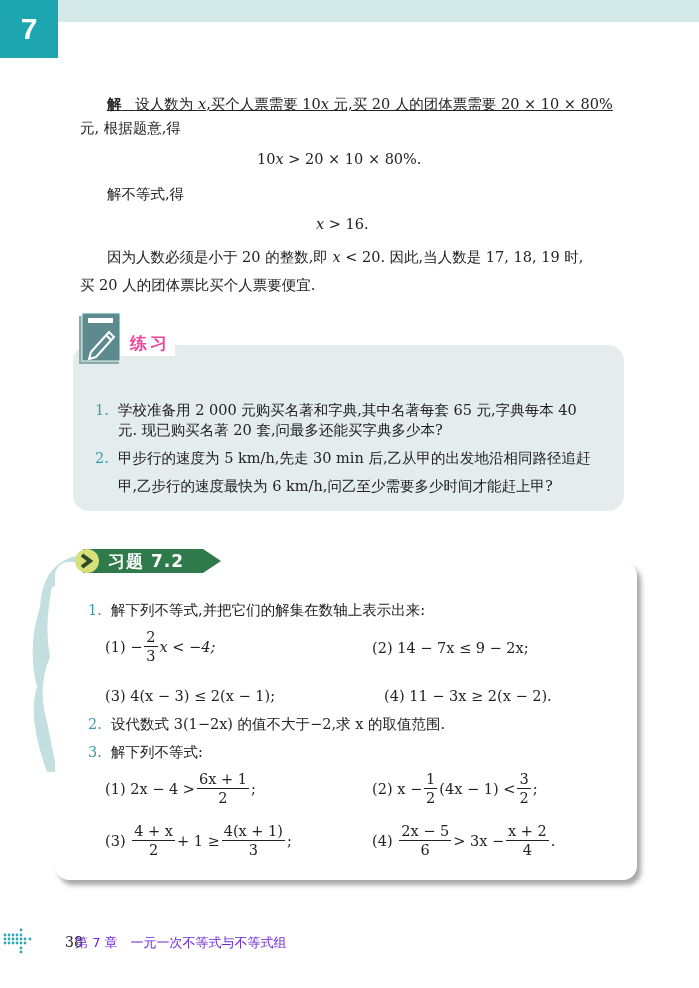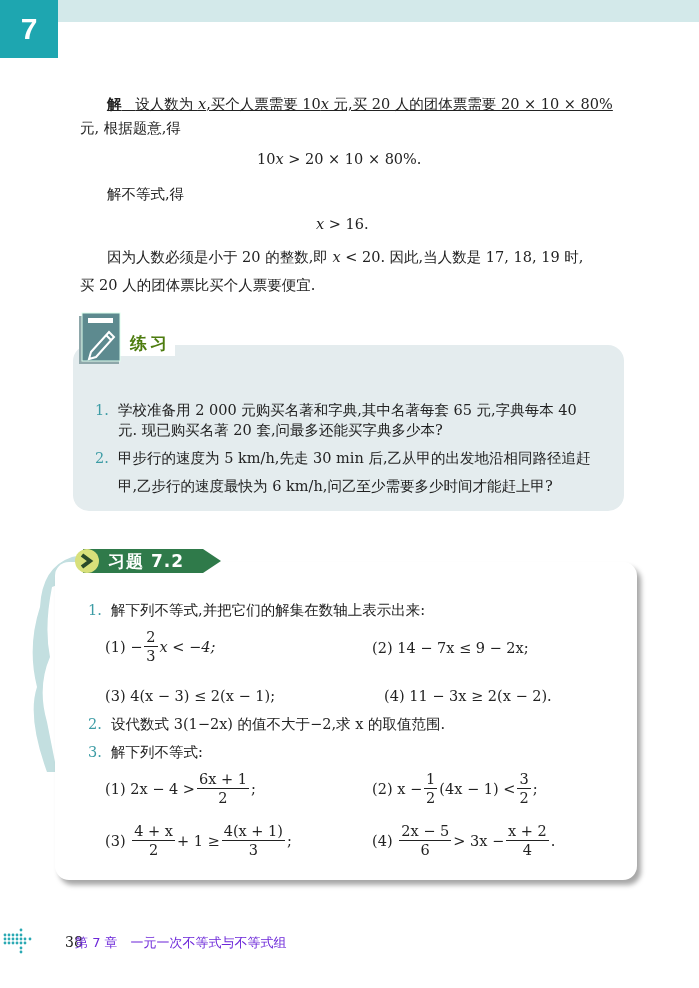--- a/index.html
+++ b/index.html
@@ -10,21 +10,21 @@
        color:#fff;font-family:"Liberation Sans","DejaVu Sans",sans-serif;font-weight:bold;font-size:30px;
        display:flex;align-items:center;justify-content:center;}
   .p{position:absolute;font-size:14.5px;line-height:20px;white-space:nowrap;}
   .it{font-style:italic;}
   .bold{font-weight:bold;font-family:"DejaVu Sans",sans-serif;}
   
   .practice-box{position:absolute;left:73px;top:345px;width:551px;height:166px;background:#e4ecee;border-radius:16px;}
   .practice-head-bg{position:absolute;left:120px;top:330px;width:55px;height:26px;background:#fff;}
   .practice-icon{position:absolute;left:77px;top:312px;width:45px;height:54px;}
   .practice-title{position:absolute;left:130px;top:332px;font-family:Liberation Sans, sans-serif;font-weight:bold;
-       font-size:17px;color:#4d7c0f;letter-spacing:3px;}
+       font-size:17px;color:#ec4899;letter-spacing:3px;}
   .num{color:#3d9ca5;font-family:"DejaVu Serif",serif;}
   
   .ex-wave{position:absolute;left:32px;top:547px;width:130px;height:230px;}
   .ex-box{position:absolute;left:55px;top:562px;width:582px;height:318px;background:#fff;border-radius:14px;
        box-shadow:4px 5px 5px rgba(0,0,0,0.35);}
   .ex-banner{position:absolute;left:73px;top:547px;width:150px;height:28px;}
   .ex-title{position:absolute;left:108px;top:550px;font-family:"DejaVu Sans",sans-serif;font-weight:bold;font-size:17px;color:#fff;letter-spacing:1px;}
   .frac{display:inline-flex;flex-direction:column;align-items:center;vertical-align:middle;line-height:18px;margin:0 2px;}
   .frac .n{border-bottom:1px solid #222;padding:0 2px;}
   .frac .d{padding:0 2px;}

